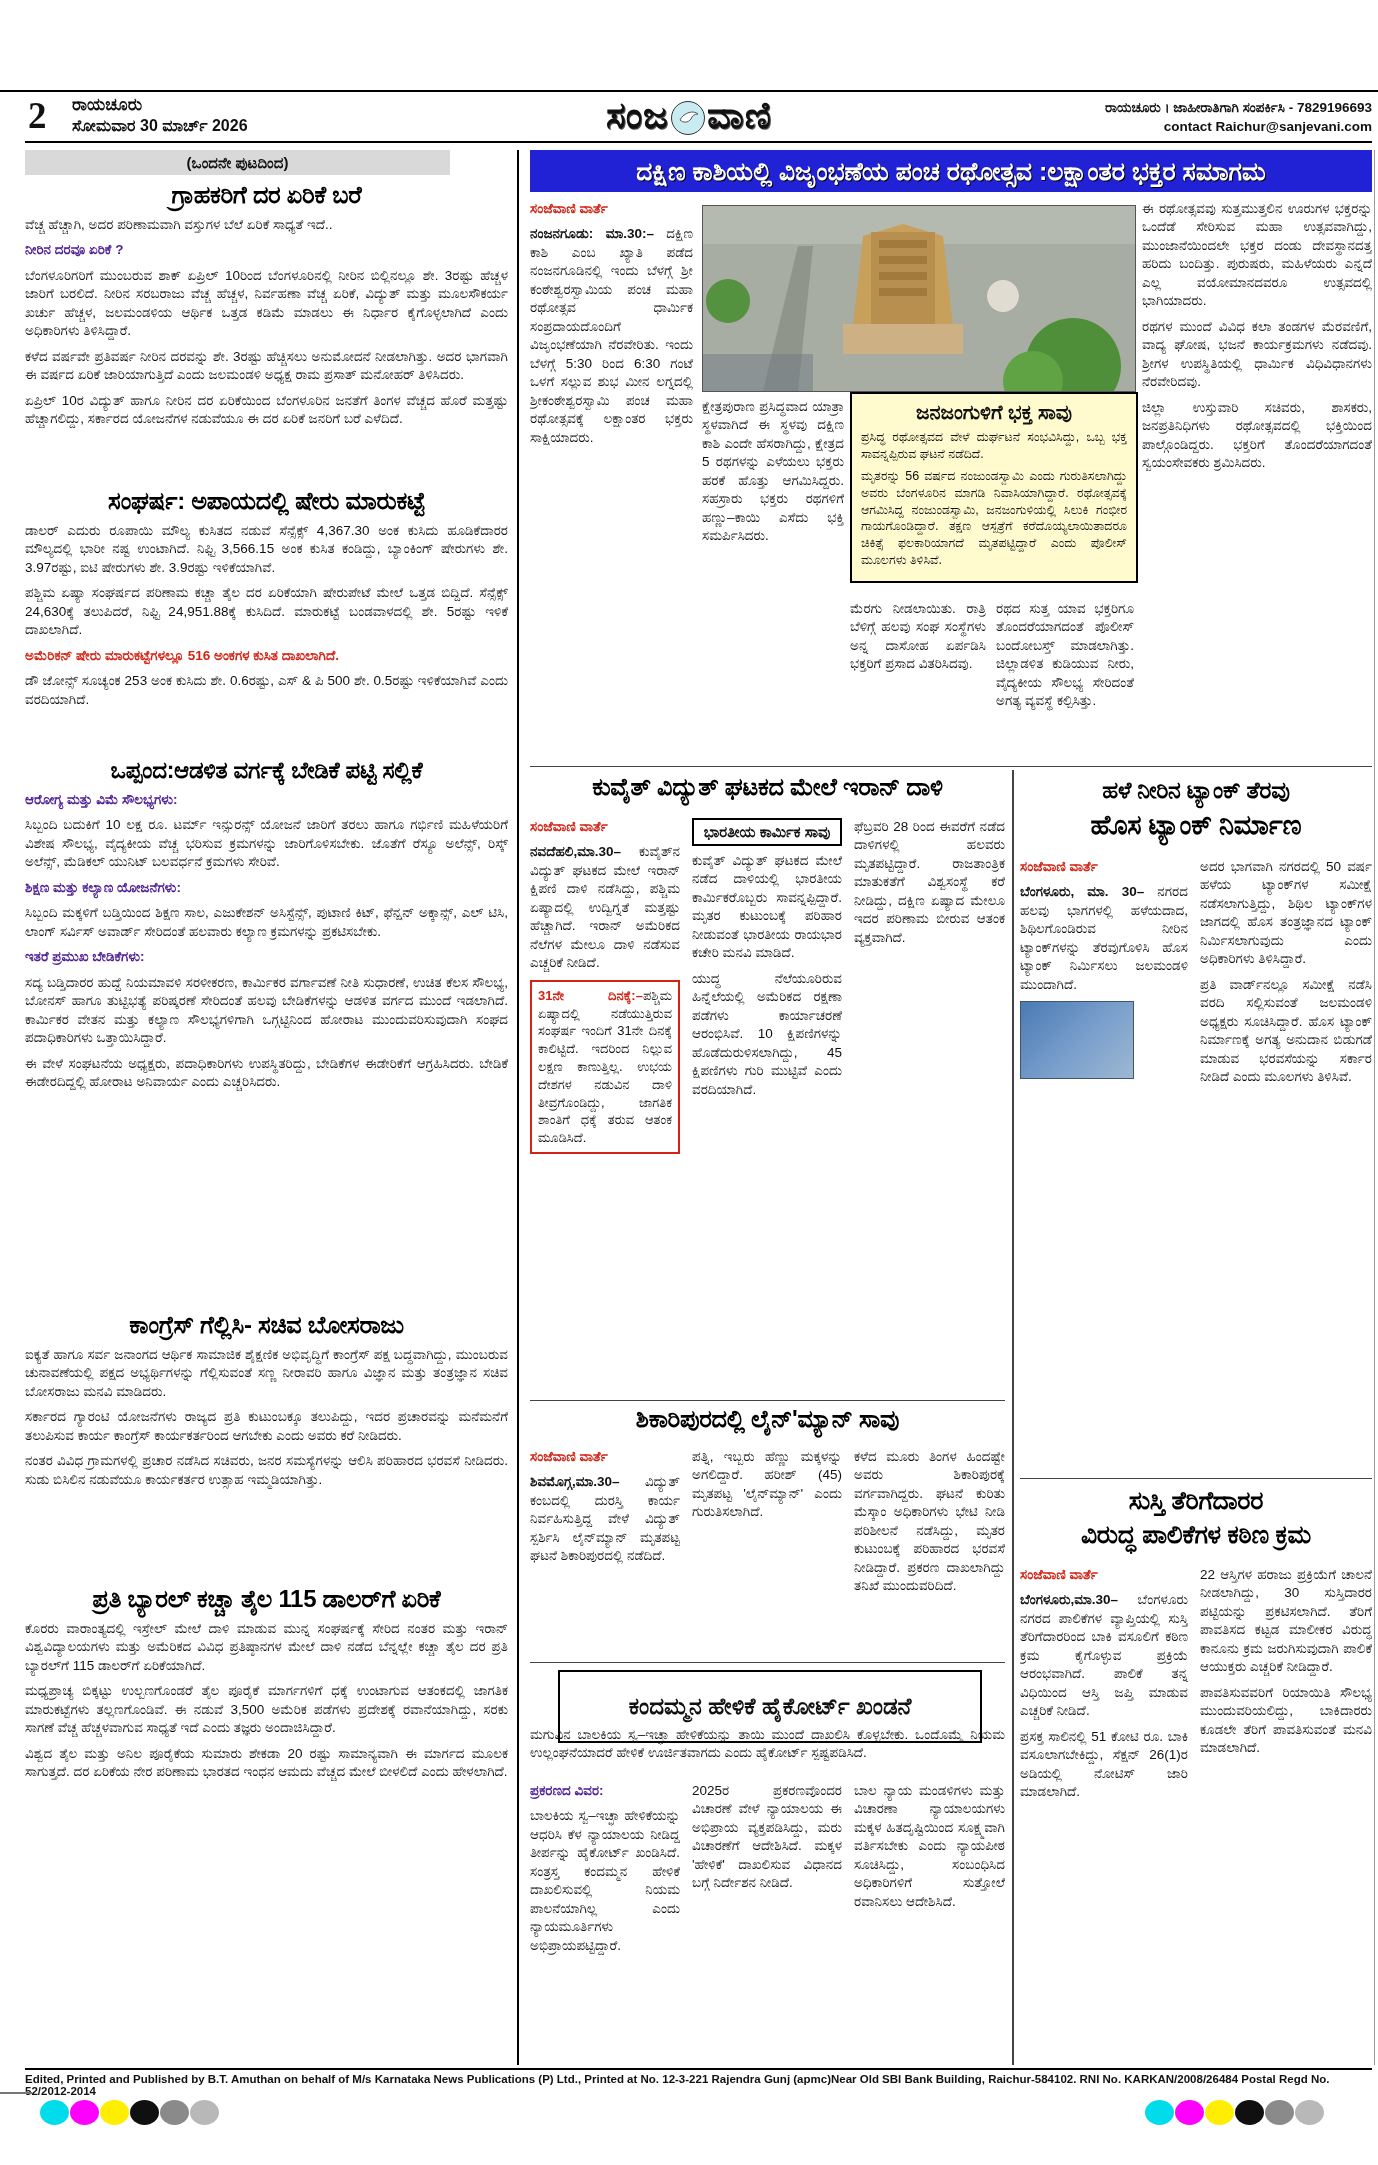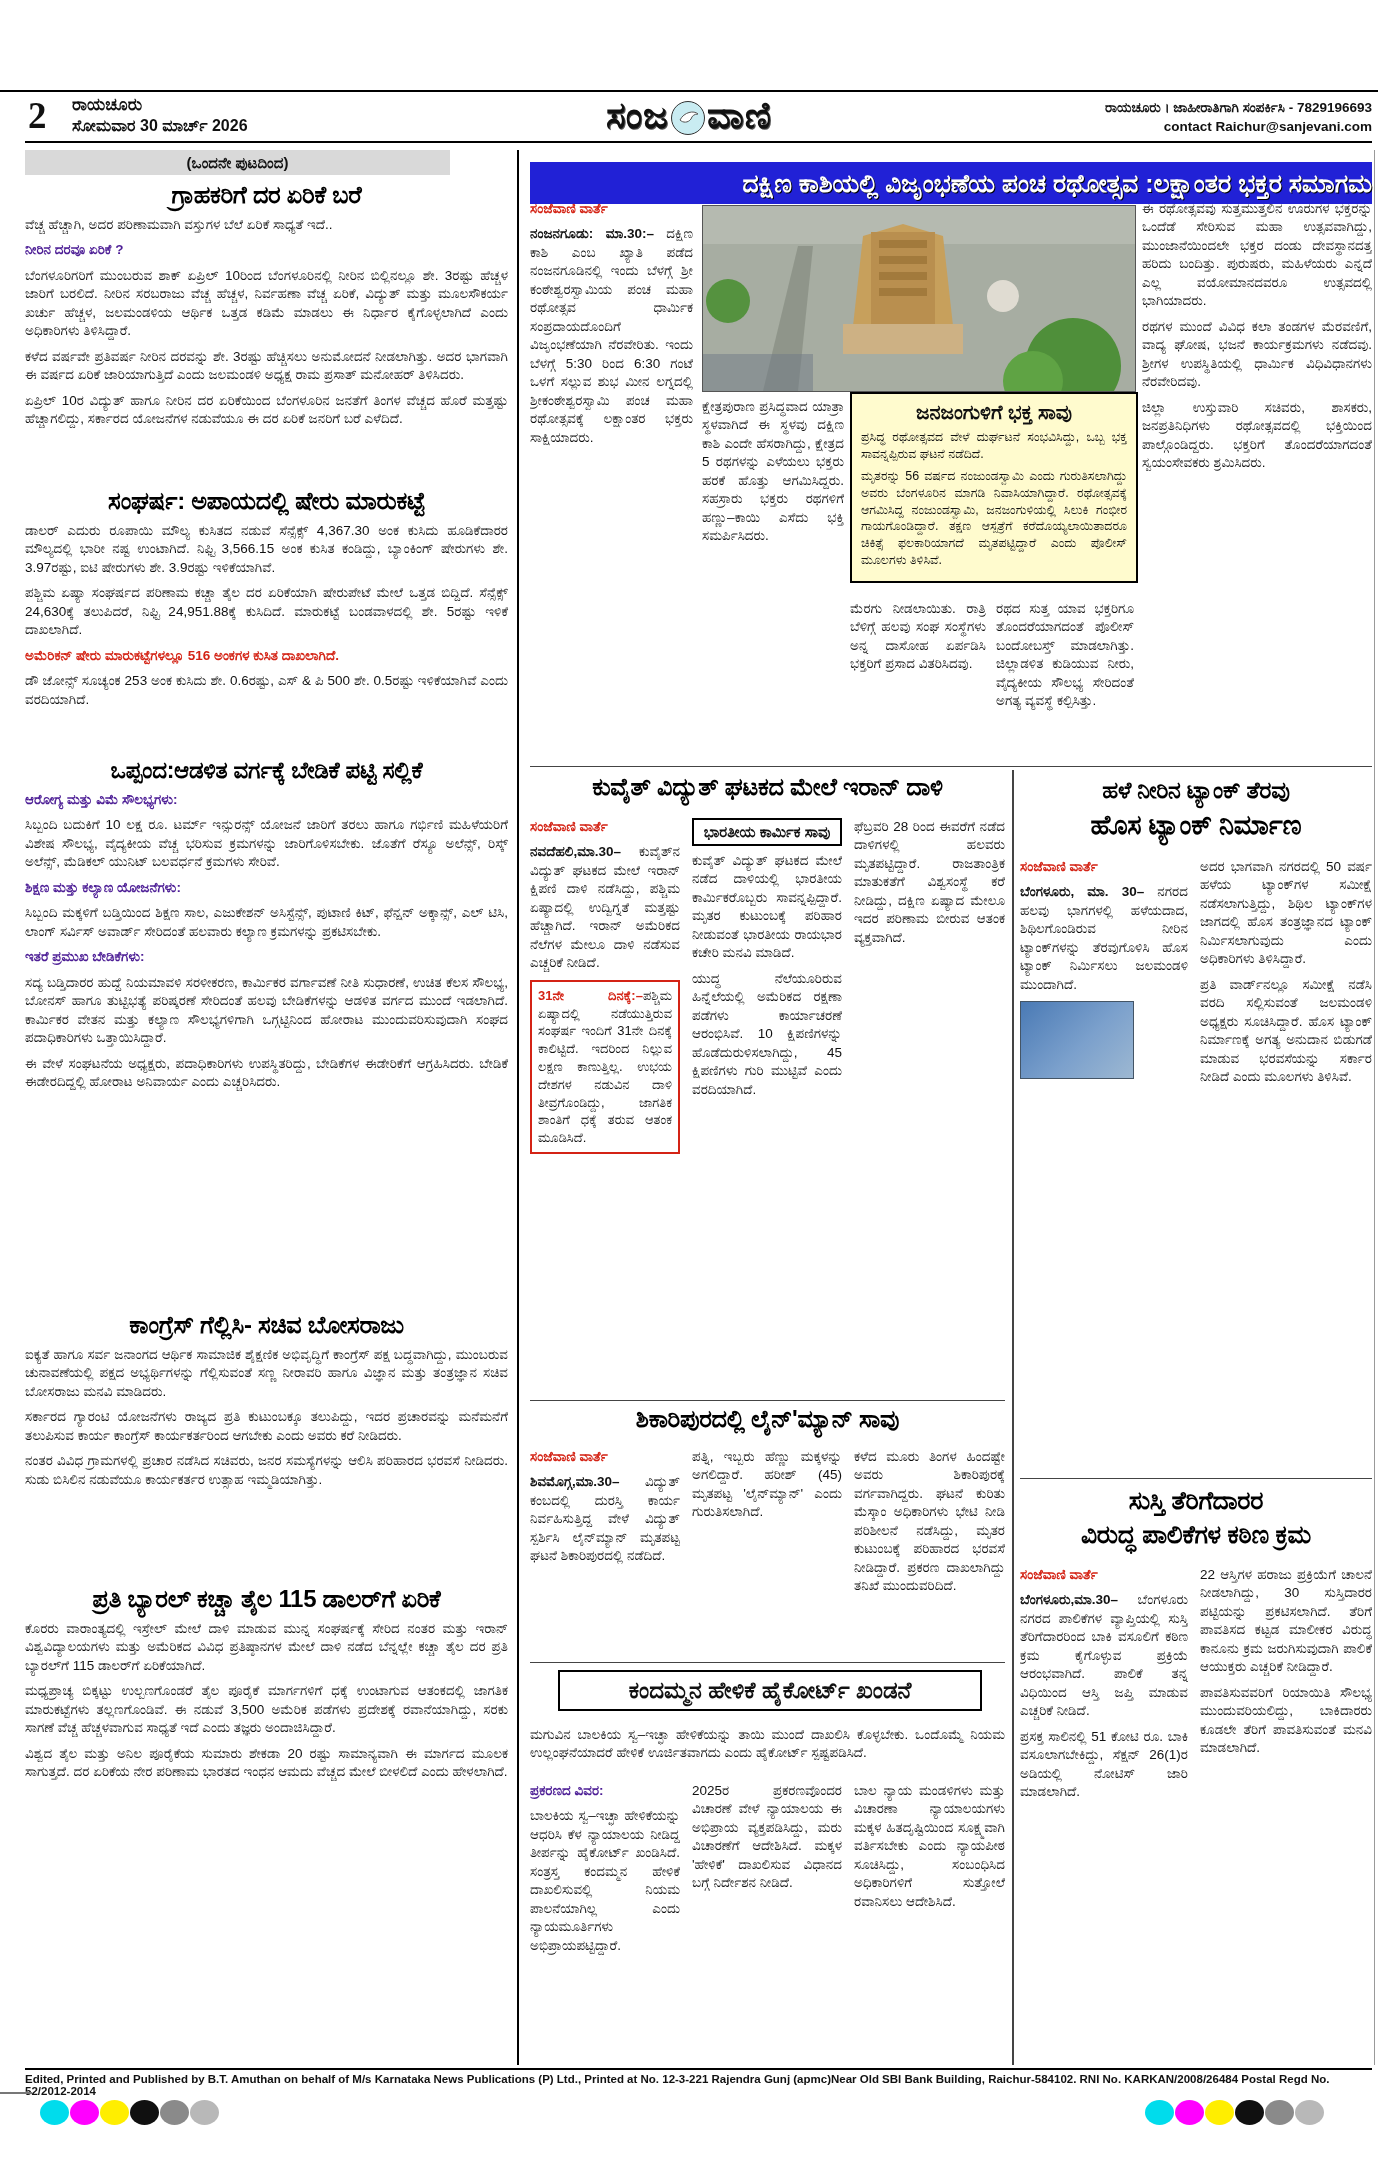--- a/index.html
+++ b/index.html
@@ -17,21 +17,21 @@
   .redline{color:#d42315;font-weight:700;}
   .graybar{background:#d9d9d9;text-align:center;font-weight:700;font-size:15px;line-height:25px;}
   .ybox{background:#fffbce;border:2px solid #000;padding:7px 9px;}
   .ybox h3{margin:0 0 5px;text-align:center;font-size:20px;font-weight:800;}
   .ybox p{margin:0 0 5px;font-size:12.5px;line-height:1.35;text-align:justify;}
   .innerbox{border:2px solid #000;padding:3px 4px;text-align:center;font-weight:800;font-size:15px;margin:0 0 6px;}
   .redbox{border:2px solid #d42315;padding:5px 6px;margin:4px 0 7px;}
   .redbox p{margin:0;font-size:13px;}
   .dot{width:29px;height:25px;border-radius:50%;display:inline-block;margin-right:1px;}
   .masthead{font-weight:900;font-size:37px;letter-spacing:1px;text-shadow:1px 1px 0 #555;}
-  .kbox-title{border:2px solid #000;font-weight:800;font-size:23px;text-align:center;line-height:1.1;padding:6px 4px;}
+  .kbox-title{border:2px solid #000;font-weight:800;font-size:23px;text-align:center;line-height:1.1;padding:22px 4px;}
 </style>
 </head>
 <body>
 
 <div id="page">
 
   <div class="abs rule-h" style="left:0;top:90px;width:1378px;"></div>
   <div class="abs" style="left:28px;top:94px;font-size:37px;font-weight:700;font-family:'Liberation Serif','DejaVu Serif',serif;">2</div>
   <div class="abs" style="left:72px;top:95px;font-size:17px;font-weight:700;">ರಾಯಚೂರು</div>
   <div class="abs" style="left:72px;top:117px;font-size:16px;font-weight:700;">ಸೋಮವಾರ 30 ಮಾರ್ಚ್ 2026</div>
@@ -97,21 +97,21 @@
 
   <div class="abs" style="left:25px;top:1586px;width:483px;height:478px;overflow:hidden;">
     <div class="headline" style="font-size:24px;margin-bottom:7px;">ಪ್ರತಿ ಬ್ಯಾರಲ್ ಕಚ್ಚಾ ತೈಲ 115 ಡಾಲರ್‌ಗೆ ಏರಿಕೆ</div>
     <div class="body-txt">
       <p>ಕೊರರು ವಾರಾಂತ್ಯದಲ್ಲಿ ಇಸ್ರೇಲ್ ಮೇಲೆ ದಾಳಿ ಮಾಡುವ ಮುನ್ನ ಸಂಘರ್ಷಕ್ಕೆ ಸೇರಿದ ನಂತರ ಮತ್ತು ಇರಾನ್ ವಿಶ್ವವಿದ್ಯಾಲಯಗಳು ಮತ್ತು ಅಮೆರಿಕದ ವಿವಿಧ ಪ್ರತಿಷ್ಠಾನಗಳ ಮೇಲೆ ದಾಳಿ ನಡೆದ ಬೆನ್ನಲ್ಲೇ ಕಚ್ಚಾ ತೈಲ ದರ ಪ್ರತಿ ಬ್ಯಾರಲ್‌ಗೆ 115 ಡಾಲರ್‌ಗೆ ಏರಿಕೆಯಾಗಿದೆ.</p>
       <p>ಮಧ್ಯಪ್ರಾಚ್ಯ ಬಿಕ್ಕಟ್ಟು ಉಲ್ಬಣಗೊಂಡರೆ ತೈಲ ಪೂರೈಕೆ ಮಾರ್ಗಗಳಿಗೆ ಧಕ್ಕೆ ಉಂಟಾಗುವ ಆತಂಕದಲ್ಲಿ ಜಾಗತಿಕ ಮಾರುಕಟ್ಟೆಗಳು ತಲ್ಲಣಗೊಂಡಿವೆ. ಈ ನಡುವೆ 3,500 ಅಮೆರಿಕ ಪಡೆಗಳು ಪ್ರದೇಶಕ್ಕೆ ರವಾನೆಯಾಗಿದ್ದು, ಸರಕು ಸಾಗಣೆ ವೆಚ್ಚ ಹೆಚ್ಚಳವಾಗುವ ಸಾಧ್ಯತೆ ಇದೆ ಎಂದು ತಜ್ಞರು ಅಂದಾಜಿಸಿದ್ದಾರೆ.</p>
       <p>ವಿಶ್ವದ ತೈಲ ಮತ್ತು ಅನಿಲ ಪೂರೈಕೆಯ ಸುಮಾರು ಶೇಕಡಾ 20 ರಷ್ಟು ಸಾಮಾನ್ಯವಾಗಿ ಈ ಮಾರ್ಗದ ಮೂಲಕ ಸಾಗುತ್ತದೆ. ದರ ಏರಿಕೆಯ ನೇರ ಪರಿಣಾಮ ಭಾರತದ ಇಂಧನ ಆಮದು ವೆಚ್ಚದ ಮೇಲೆ ಬೀಳಲಿದೆ ಎಂದು ಹೇಳಲಾಗಿದೆ.</p>
     </div>
   </div>
 
-  <div class="abs" style="left:530px;top:150px;width:842px;height:42px;background:#2121d6;color:#fff;font-weight:800;font-size:25px;text-align:right;line-height:42px;text-shadow:1px 1px 0 #000;margin-top:12px;">ದಕ್ಷಿಣ ಕಾಶಿಯಲ್ಲಿ ವಿಜೃಂಭಣೆಯ ಪಂಚ ರಥೋತ್ಸವ :ಲಕ್ಷಾಂತರ ಭಕ್ತರ ಸಮಾಗಮ</div>
+  <div class="abs" style="left:530px;top:150px;width:842px;height:42px;background:#2121d6;color:#fff;font-weight:800;font-size:25px;text-align:center;line-height:42px;text-shadow:1px 1px 0 #000;">ದಕ್ಷಿಣ ಕಾಶಿಯಲ್ಲಿ ವಿಜೃಂಭಣೆಯ ಪಂಚ ರಥೋತ್ಸವ :ಲಕ್ಷಾಂತರ ಭಕ್ತರ ಸಮಾಗಮ</div>
 
   <div class="abs body-txt" style="left:530px;top:200px;width:163px;height:562px;">
     <p class="byline">ಸಂಜೆವಾಣಿ ವಾರ್ತೆ</p>
     <p><b class="dl">ನಂಜನಗೂಡು: ಮಾ.30:–</b> <span>ದಕ್ಷಿಣ ಕಾಶಿ ಎಂಬ ಖ್ಯಾತಿ ಪಡೆದ ನಂಜನಗೂಡಿನಲ್ಲಿ ಇಂದು ಬೆಳಗ್ಗೆ ಶ್ರೀ ಕಂಠೇಶ್ವರಸ್ವಾಮಿಯ ಪಂಚ ಮಹಾ ರಥೋತ್ಸವ ಧಾರ್ಮಿಕ ಸಂಪ್ರದಾಯದೊಂದಿಗೆ ವಿಜೃಂಭಣೆಯಾಗಿ ನೆರವೇರಿತು. ಇಂದು ಬೆಳಗ್ಗೆ 5:30 ರಿಂದ 6:30 ಗಂಟೆ ಒಳಗೆ ಸಲ್ಲುವ ಶುಭ ಮೀನ ಲಗ್ನದಲ್ಲಿ ಶ್ರೀಕಂಠೇಶ್ವರಸ್ವಾಮಿ ಪಂಚ ಮಹಾ ರಥೋತ್ಸವಕ್ಕೆ ಲಕ್ಷಾಂತರ ಭಕ್ತರು ಸಾಕ್ಷಿಯಾದರು.</span></p>
   </div>
 
   <div class="abs" style="left:702px;top:205px;width:432px;height:185px;border:1px solid #555;overflow:hidden;">
     <svg width="432" height="185" viewBox="0 0 432 185">
       <defs>
         <filter id="crowd">

